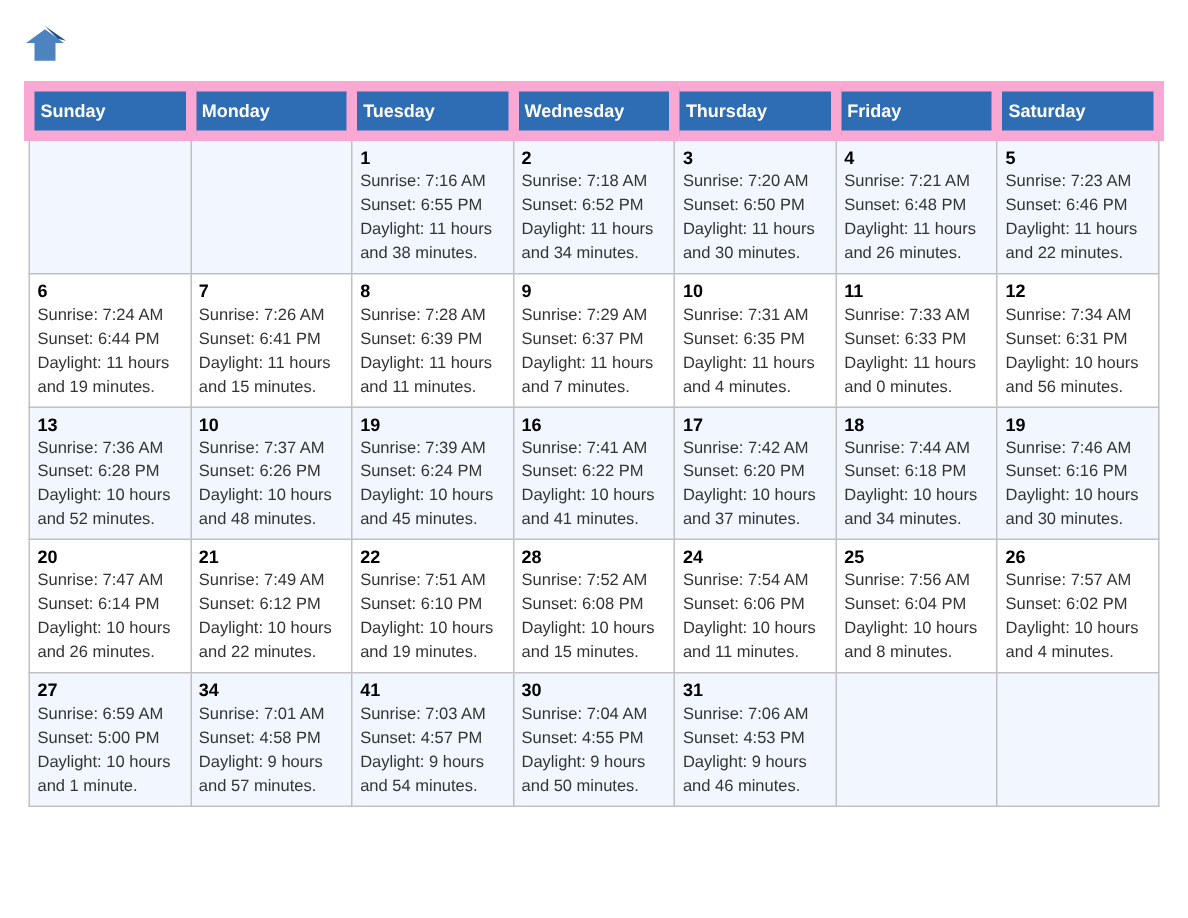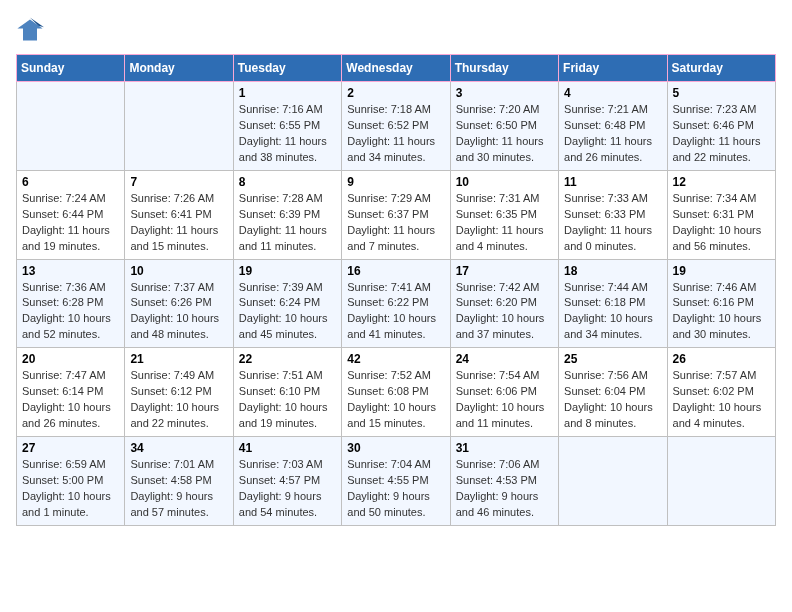--- a/index.html
+++ b/index.html
@@ -51,21 +51,21 @@
       border-collapse: collapse;
       font-size: 11px;
     }
     thead tr th {
       background-color: #2e6db4;
       color: #fff;
       padding: 6px 4px;
       text-align: left;
       font-size: 12px;
       font-weight: bold;
-      border: 1px solid #f9a8d4;
+      border: 7px solid #f9a8d4;
     }
     tbody tr td {
       border: 1px solid #c0c0c0;
       padding: 4px 5px;
       vertical-align: top;
       min-width: 95px;
       height: 80px;
     }
     tbody tr:nth-child(odd) td {
       background-color: #f2f7ff;
@@ -207,21 +207,21 @@
         </td>
         <td>
           <span class="day-num">21</span>
           <div class="day-detail">Sunrise: 7:49 AM<br>Sunset: 6:12 PM<br>Daylight: 10 hours and 22 minutes.</div>
         </td>
         <td>
           <span class="day-num">22</span>
           <div class="day-detail">Sunrise: 7:51 AM<br>Sunset: 6:10 PM<br>Daylight: 10 hours and 19 minutes.</div>
         </td>
         <td>
-          <span class="day-num">42</span>
+          <span class="day-num">28</span>
           <div class="day-detail">Sunrise: 7:52 AM<br>Sunset: 6:08 PM<br>Daylight: 10 hours and 15 minutes.</div>
         </td>
         <td>
           <span class="day-num">24</span>
           <div class="day-detail">Sunrise: 7:54 AM<br>Sunset: 6:06 PM<br>Daylight: 10 hours and 11 minutes.</div>
         </td>
         <td>
           <span class="day-num">25</span>
           <div class="day-detail">Sunrise: 7:56 AM<br>Sunset: 6:04 PM<br>Daylight: 10 hours and 8 minutes.</div>
         </td>

